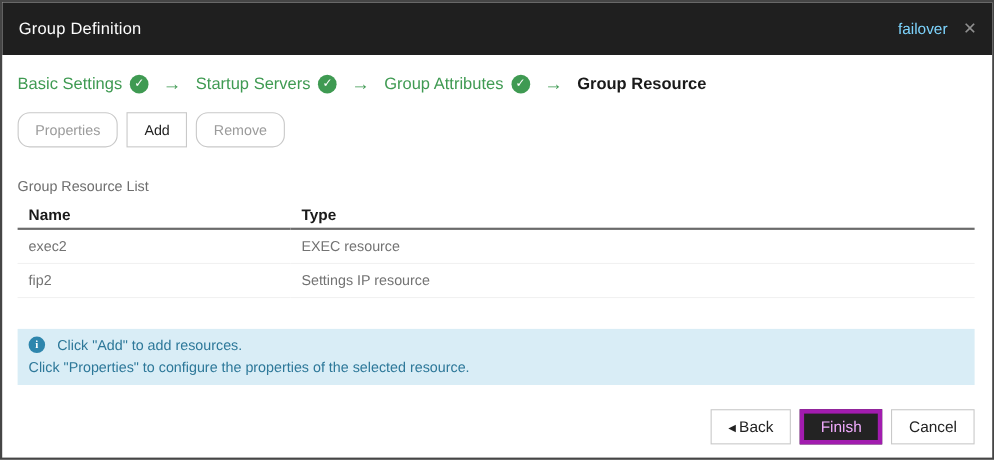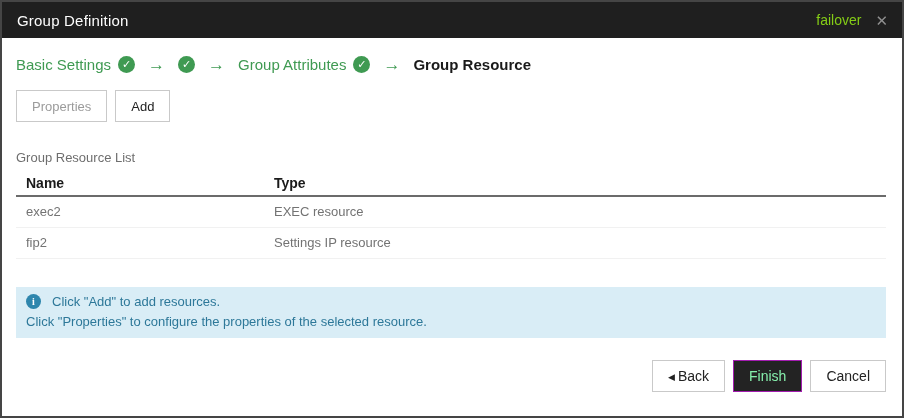--- a/index.html
+++ b/index.html
@@ -12,34 +12,34 @@
   .dialog {
     position: absolute;
     left: 0; top: 0;
     width: 904px; height: 418px;
     border: 2px solid #454545;
     background: #ffffff;
     overflow: hidden;
   }
   
   .titlebar {
-    height: 36px;
+    height: 48px;
     background: #1f1f1f;
     display: flex;
     align-items: center;
     padding: 0 14px 0 15px;
   }
   .titlebar .title {
     color: #fdfdfd;
     font-size: 15px;
     letter-spacing: .2px;
   }
   .titlebar .spacer { flex: 1; }
   .titlebar .group-name {
-    color: #84cc16;
+    color: #7dd3fc;
     font-size: 14px;
     margin-right: 14px;
   }
   .titlebar .close {
     color: #8f8f8f;
     font-size: 15px;
     font-weight: bold;
     cursor: pointer;
     line-height: 1;
   }
@@ -79,21 +79,21 @@
   .btn {
     background: #ffffff;
     border: 1px solid #c9c9c9;
     font-family: inherit;
     font-size: 13px;
     height: 32px;
     padding: 0 15px;
     color: #222;
     cursor: pointer;
   }
-  .btn.disabled { color: #9b9b9b; }
+  .btn.disabled { color: #9b9b9b; border-radius: 11px; }
   
   .caption {
     margin-top: 28px;
     font-size: 13px;
     color: #6e6e6e;
     height: 16px;
   }
   table.reslist {
     margin-top: 4px;
     width: 100%;
@@ -149,22 +149,22 @@
     margin-top: 22px;
     display: flex;
     justify-content: flex-end;
     gap: 8px;
     padding-right: 0;
   }
   .footer .btn { font-size: 14px; height: 32px; }
   .btn-back .tri { font-size: 9px; margin-right: 3px; position: relative; top: -1px; }
   .btn-finish {
     background: #232323;
-    border: 1px solid #a21caf;
-    color: #86efac;
+    border: 4px solid #a21caf;
+    color: #f0abfc;
   }
 </style>
 </head>
 <body>
 
 <div class="dialog">
 
   <div class="titlebar">
     <span class="title">Group Definition</span>
     <span class="spacer"></span>
@@ -174,36 +174,38 @@
 
   <div class="content">
 
     <div class="breadcrumb">
       <span class="step done">
         <span>Basic Settings</span>
         <span class="check">✓</span>
       </span>
       <span class="arrow">→</span>
       <span class="step done">
+        <span>Startup Servers</span>
         <span class="check">✓</span>
       </span>
       <span class="arrow">→</span>
       <span class="step done">
         <span>Group Attributes</span>
         <span class="check">✓</span>
       </span>
       <span class="arrow">→</span>
       <span class="step current">
         <span>Group Resource</span>
       </span>
     </div>
 
     <div class="toolbar">
       <button class="btn disabled">Properties</button>
       <button class="btn">Add</button>
+      <button class="btn disabled">Remove</button>
     </div>
 
     <div class="caption">Group Resource List</div>
 
     <table class="reslist">
       <thead>
         <tr>
           <th class="col-name">Name</th>
           <th>Type</th>
         </tr>

